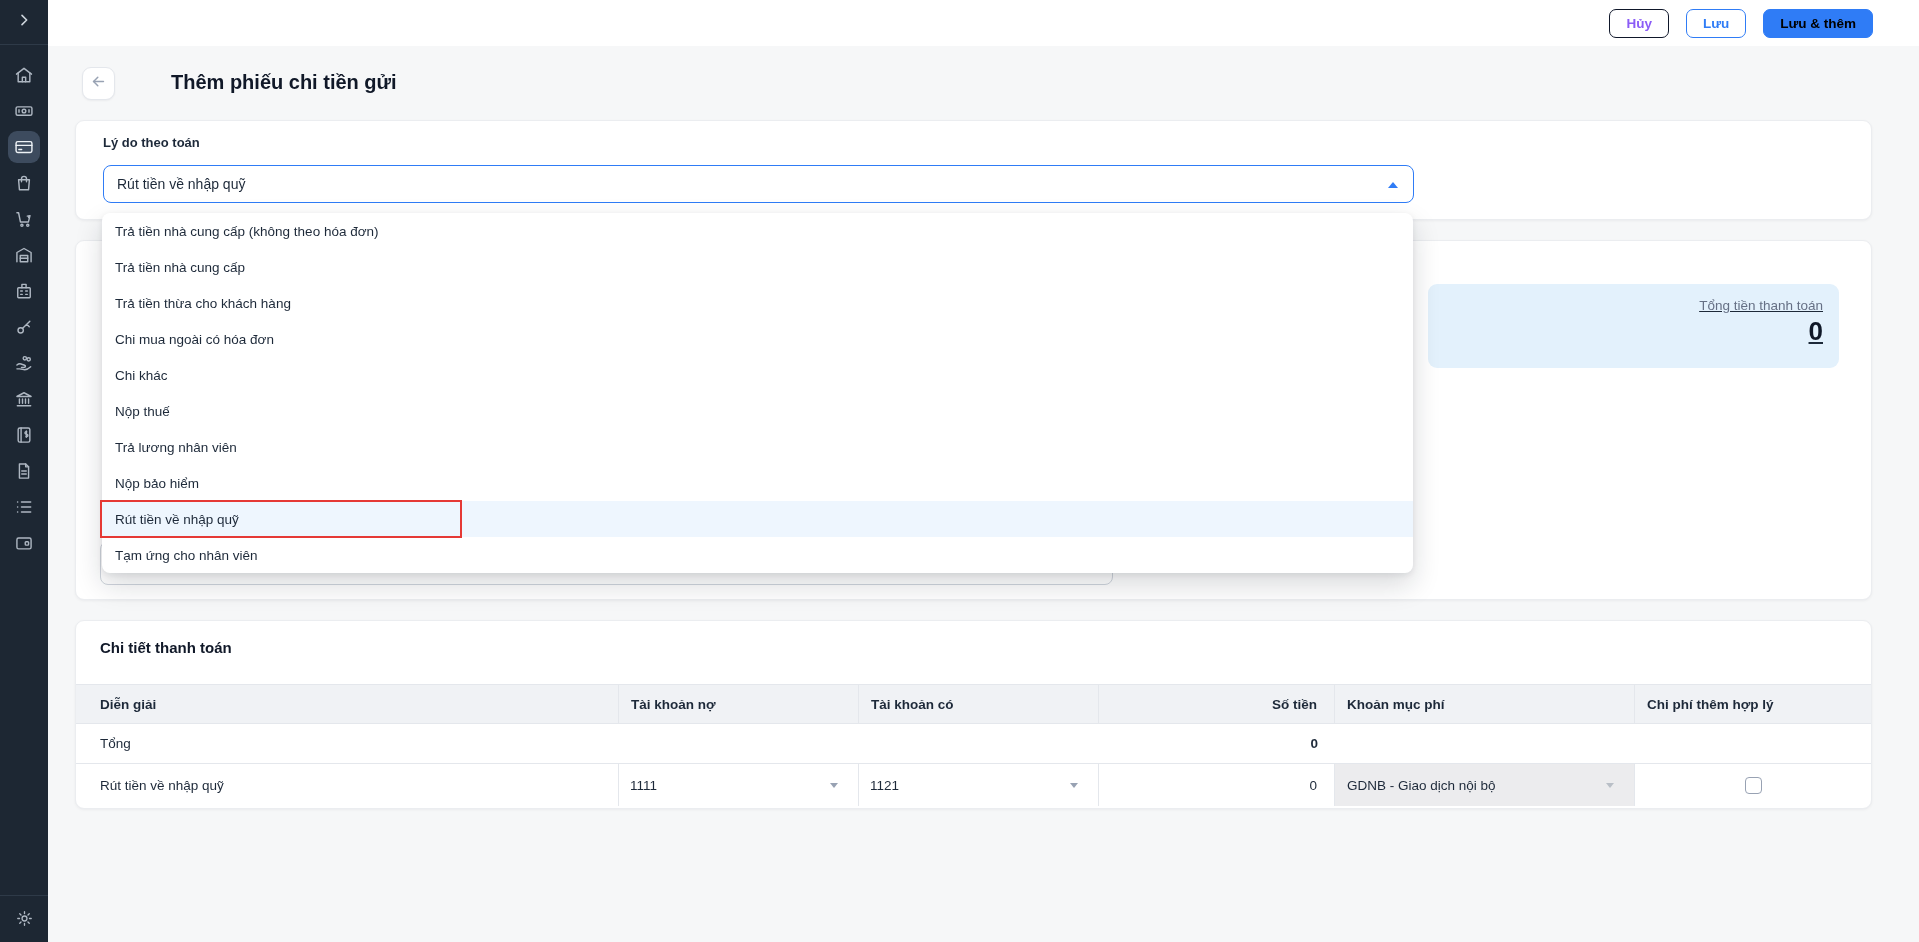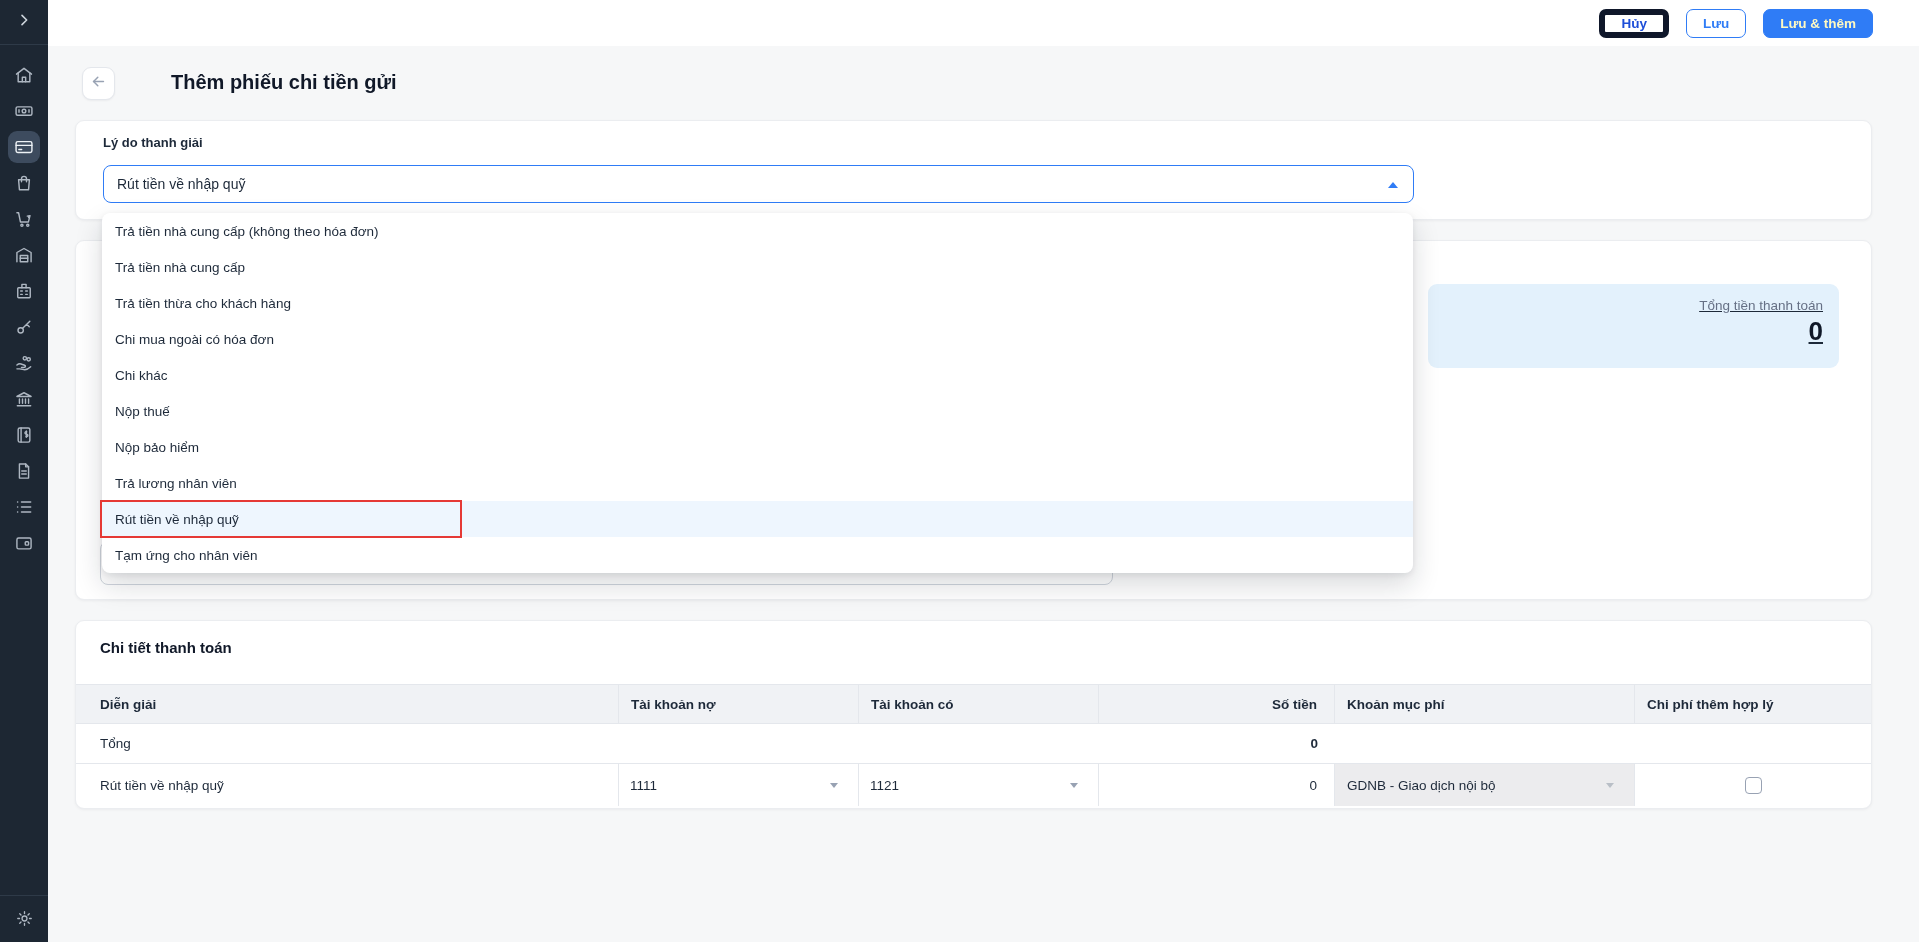--- a/index.html
+++ b/index.html
@@ -15,23 +15,23 @@
   .sb-nav { position:absolute; left:8px; top:59px; display:flex; flex-direction:column; gap:4px; }
   .sb-item { width:32px; height:32px; border-radius:9px; display:flex; align-items:center; justify-content:center; color:#aeb7c2; cursor:pointer; }
   .sb-item.active { background:#3d4b5e; color:#eef2f6; }
   .sb-divider-bottom { position:absolute; left:0; top:895px; width:48px; height:1px; background:#2e3a48; }
   .sb-gear { position:absolute; left:8px; top:902px; width:32px; height:32px; display:flex; align-items:center; justify-content:center; color:#aeb7c2; cursor:pointer; }
   .sb-item svg, .sb-expand svg, .sb-gear svg { display:block; }
 
   
   .topbar { position:absolute; left:48px; top:0; width:1871px; height:46px; background:#ffffff; display:flex; align-items:center; justify-content:flex-end; gap:17px; padding-right:46px; z-index:30; }
   .btn { height:29px; padding:0 16px; border-radius:7px; font-size:13.5px; font-weight:700; display:flex; align-items:center; justify-content:center; cursor:pointer; white-space:nowrap; }
-  .btn-cancel { background:#fff; border:6px solid #0f172a; color:#1d4ed8; }
+  .btn-cancel { background:#fff; border:1px solid #0f172a; color:#8b5cf6; }
   .btn-save { background:#fff; border:1px solid #2f7cf6; color:#2f7cf6; }
-  .btn-save-new { background:#2f7cf6; border:1px solid #2f7cf6; color:#fef9c3; }
+  .btn-save-new { background:#2f7cf6; border:1px solid #2f7cf6; color:#000000; }
 
   
   .back-btn { position:absolute; left:82px; top:67px; width:33px; height:33px; background:#fff; border:1px solid #e4e7ec; border-radius:9px; display:flex; align-items:center; justify-content:center; color:#98a2b3; cursor:pointer; box-shadow:0 1px 2px rgba(16,24,40,.05); }
   .page-title { position:absolute; left:142px; top:71px; font-size:20px; font-weight:700; color:#101828;margin-left:29px; }
 
   
   .card { position:absolute; background:#fff; border:1px solid #ebedf0; border-radius:9px; box-shadow:0 1px 3px rgba(16,24,40,.05); }
   .card1 { left:75px; top:120px; width:1797px; height:100px; }
   .card2 { left:75px; top:240px; width:1797px; height:360px; }
   .card3 { left:75px; top:620px; width:1797px; height:189px; }
@@ -232,21 +232,21 @@
 
 <div class="back-btn">
   <span><svg width="17" height="17" viewBox="0 0 24 24" fill="none" stroke="currentColor" stroke-width="2.1" stroke-linecap="round" stroke-linejoin="round">
         <path d="M19 12H5"></path>
         <path d="M11 6l-6 6 6 6"></path>
       </svg></span>
 </div>
 <div class="page-title">Thêm phiếu chi tiền gửi</div>
 
 <div class="card card1">
-  <div class="field-label">Lý do thanh giải</div>
+  <div class="field-label">Lý do theo toán</div>
   <div class="reason-select">
     <span>Rút tiền về nhập quỹ</span>
     <span class="caret-up"></span>
   </div>
 </div>
 
 <div class="card card2">
   <div class="hidden-textarea"></div>
   <div class="summary-panel">
     <div class="summary-label">Tổng tiền thanh toán</div>
@@ -254,22 +254,22 @@
   </div>
 </div>
 
 <div class="dropdown">
   <div class="dd-item">Trả tiền nhà cung cấp (không theo hóa đơn)</div>
   <div class="dd-item">Trả tiền nhà cung cấp</div>
   <div class="dd-item">Trả tiền thừa cho khách hàng</div>
   <div class="dd-item">Chi mua ngoài có hóa đơn</div>
   <div class="dd-item">Chi khác</div>
   <div class="dd-item">Nộp thuế</div>
+  <div class="dd-item">Trả lương nhân viên</div>
   <div class="dd-item">Nộp bảo hiểm</div>
-  <div class="dd-item">Trả lương nhân viên</div>
   <div class="dd-item selected">Rút tiền về nhập quỹ</div>
   <div class="dd-item">Tạm ứng cho nhân viên</div>
   <div class="dd-highlight"></div>
 </div>
 
 <div class="card card3">
   <div class="details-title">Chi tiết thanh toán</div>
   <div class="tbl">
 
     <div class="cell hrow pad-first vline">Diễn giải</div>

